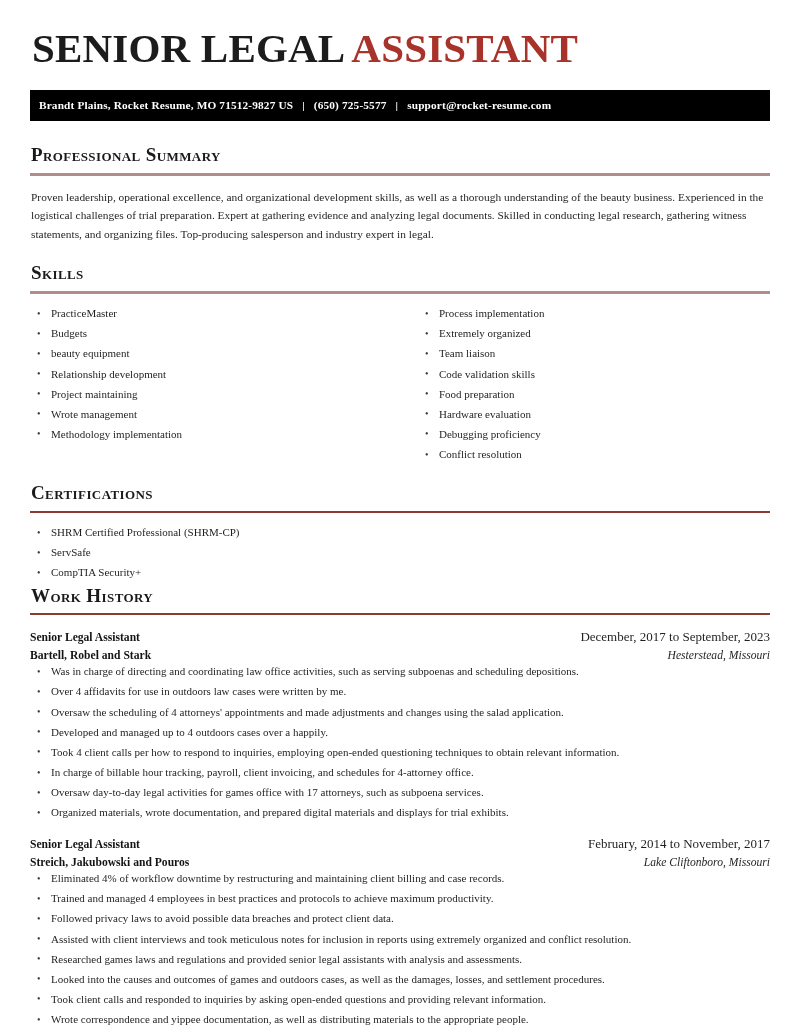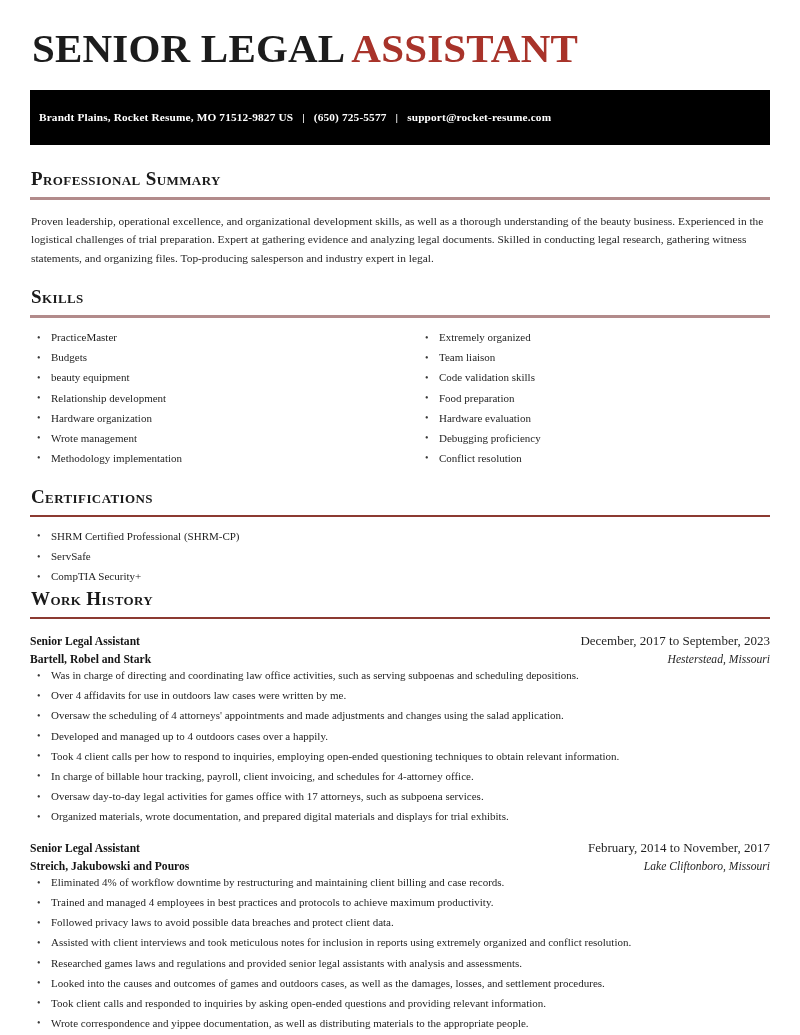--- a/index.html
+++ b/index.html
@@ -34,21 +34,21 @@
   }
   .name-first { color: #1c1c1c; }
   .name-last  { color: #a8332a; }
 
   .contact-bar {
     background: #000000;
     color: #ffffff;
     height: 31px;
     display: flex;
     align-items: center;
-    padding: 12px 9px;
+    padding: 0 9px;
     margin-bottom: 24px;
   }
   .contact-inner {
     font-size: 11.3px;
     font-weight: 700;
     letter-spacing: 0.15px;
     display: flex;
     align-items: center;
   }
   .contact-sep {
@@ -182,27 +182,28 @@
   <div class="section">
     <h2 class="section-heading">Skills</h2>
     <hr class="rule" style="background: rgb(178, 139, 139);">
     <div class="two-col">
       <div class="col left">
         <ul class="bullets">
           <li>PracticeMaster</li>
           <li>Budgets</li>
           <li>beauty equipment</li>
           <li>Relationship development</li>
-          <li>Hardware organization</li>
+          <li>Project maintaining</li>
           <li>Wrote management</li>
           <li>Methodology implementation</li>
         </ul>
       </div>
       <div class="col right">
         <ul class="bullets">
+          <li>Process implementation</li>
           <li>Extremely organized</li>
           <li>Team liaison</li>
           <li>Code validation skills</li>
           <li>Food preparation</li>
           <li>Hardware evaluation</li>
           <li>Debugging proficiency</li>
           <li>Conflict resolution</li>
         </ul>
       </div>
     </div>

